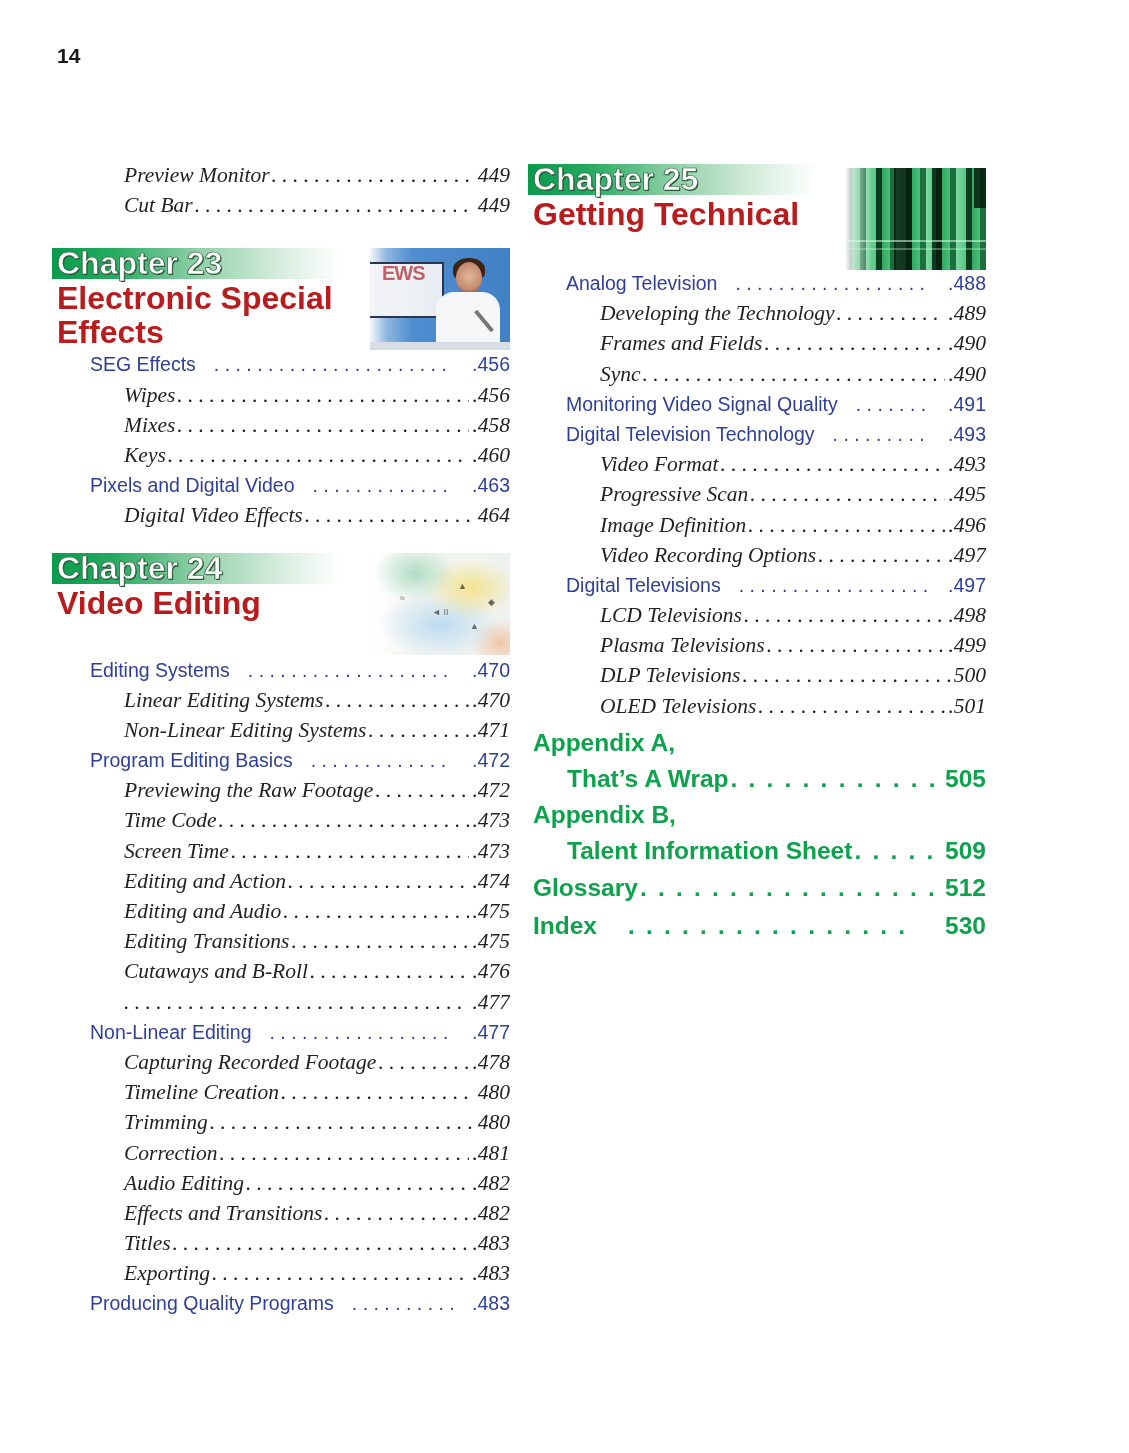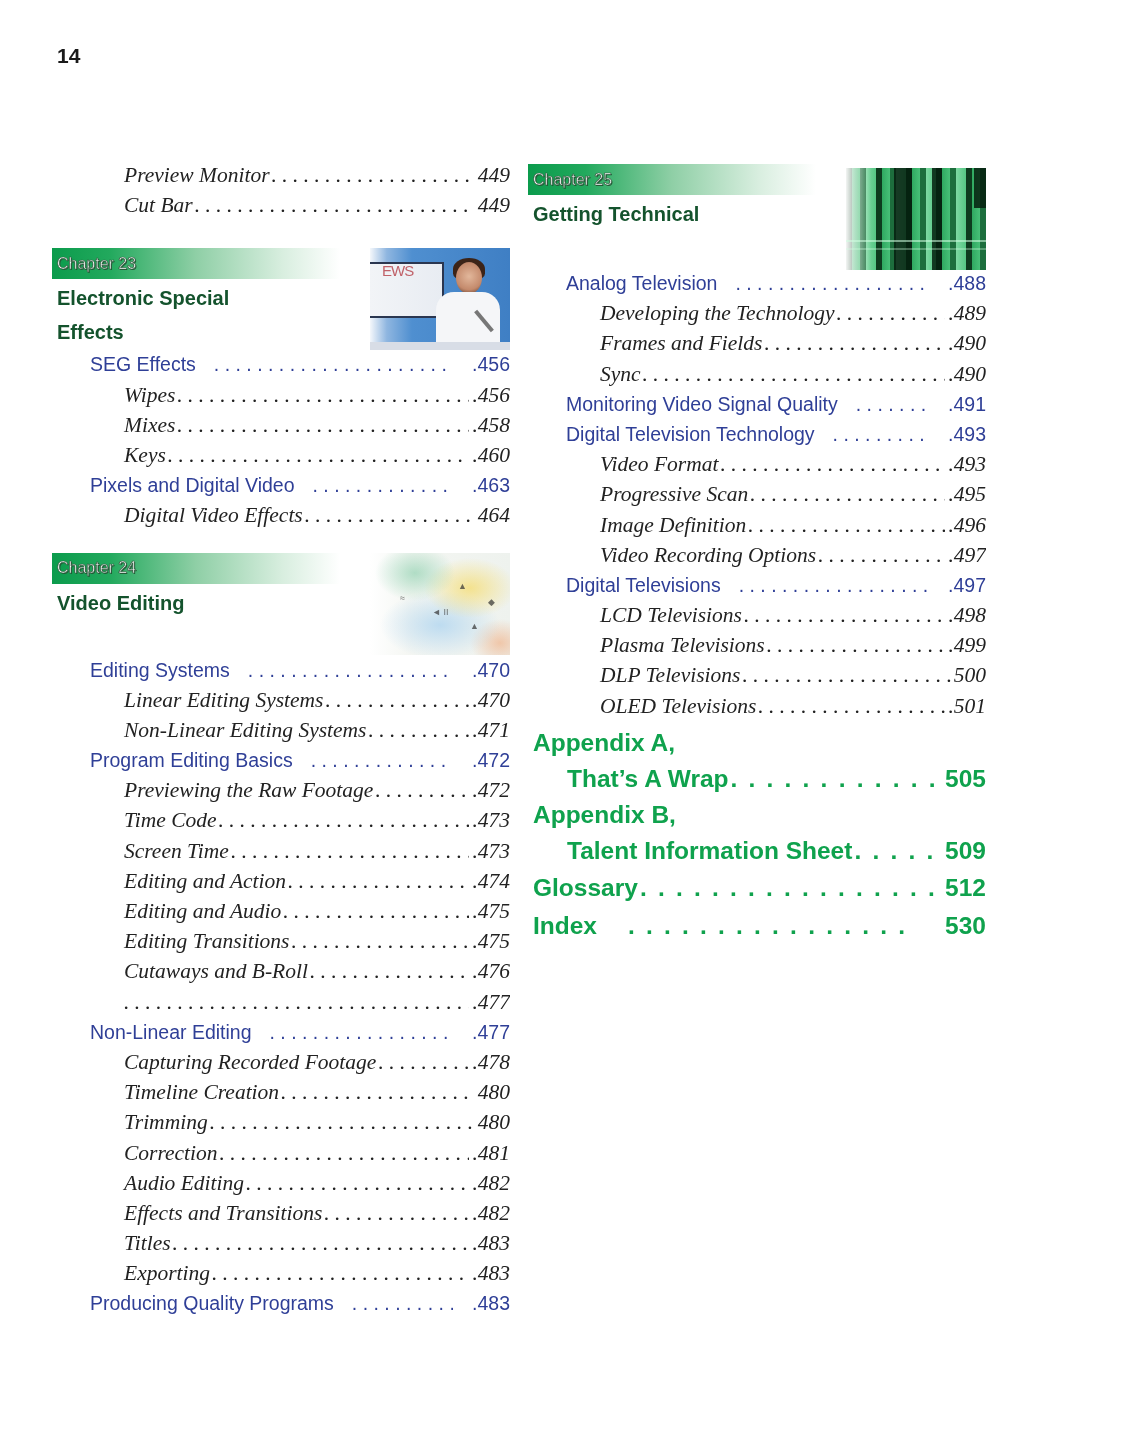--- a/index.html
+++ b/index.html
@@ -36,42 +36,42 @@
     font-family: "Liberation Sans", sans-serif; font-size: 19.5px; color: #2f3f97; padding-left: 38px; gap: 16px;
   }
 
   .chapter-block { position: relative; }
   .chapter-banner {
     width: 288px; height: 31px;
     background: linear-gradient(90deg, #0b9b4c 0%, #22a95d 20%, #8fcfa6 50%, #d8eedf 80%, #ffffff 100%);
     display: flex; align-items: center; padding-left: 5px; box-sizing: border-box;
   }
   .chapter-banner span {
-    font-family: "Liberation Sans", sans-serif; font-weight: normal; font-size: 16px; color: #ffffff;
+    font-family: "Liberation Sans", sans-serif; font-weight: bold; font-size: 32px; color: #ffffff;
     -webkit-text-stroke: 0.6px #2b5a3c;
     text-shadow: 1px 1px 0 #245a38, -0.5px -0.5px 0 #3a6b4a;
   }
   .chapter-title {
-    font-family: "Liberation Sans", sans-serif; font-weight: bold; font-size: 20px; color: #14532d;
+    font-family: "Liberation Sans", sans-serif; font-weight: bold; font-size: 32px; color: #b91c1c;
     line-height: 34px; padding-left: 5px; margin-top: 2px;
   }
   .chapter-image {
     position: absolute; right: 0; top: 0; width: 140px; height: 102px; overflow: hidden;
   }
 
   .img-news {
     background: linear-gradient(90deg, #f4f7fb 0%, #8fb6e0 12%, #4f8fd0 30%, #3f7fc4 100%);
   }
   .img-news .screen {
     position: absolute; left: 0; top: 14px; width: 72px; height: 52px;
     background: linear-gradient(90deg, #f2f4f7 0%, #e8ecf2 100%); border: 2px solid #2a3650; border-left: none;
   }
   .img-news .screen-text {
     position: absolute; left: 12px; top: 14px; font-family: "Liberation Sans", sans-serif;
-    font-weight: normal; font-size: 15px; color: #b84850; letter-spacing: -1px; opacity: 0.85;
+    font-weight: bold; font-size: 20px; color: #b84850; letter-spacing: -1px; opacity: 0.85;
   }
   .img-news .head {
     position: absolute; left: 86px; top: 14px; width: 26px; height: 32px; border-radius: 50%;
     background: radial-gradient(circle at 50% 45%, #e2b79b 0%, #c48a6c 60%, #4a2e22 100%);
   }
   .img-news .hair {
     position: absolute; left: 83px; top: 10px; width: 32px; height: 22px; border-radius: 50% 50% 30% 30%;
     background: #3c2418;
   }
   .img-news .body {

